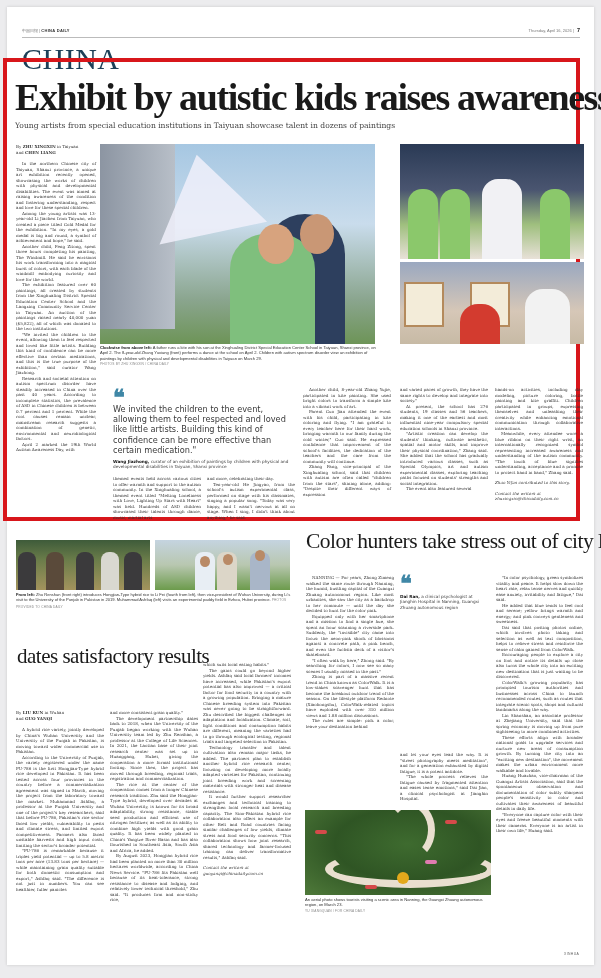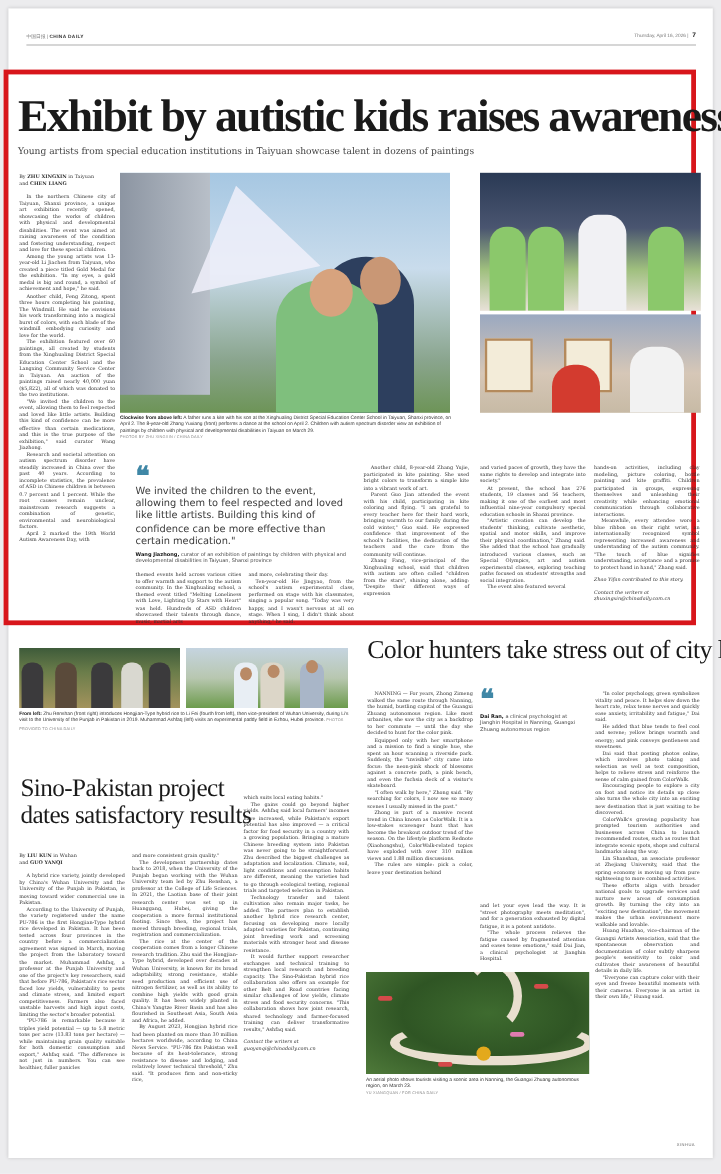--- a/index.html
+++ b/index.html
@@ -73,20 +73,21 @@
 </head>
 <body>
 
 <div class="page">
 
   <div class="header-bar">
     <span class="left"><span>中国日报</span> | <b>CHINA DAILY</b></span>
     <span class="right"><span>Thursday, April 16, 2026</span> | <span class="pno">7</span></span>
   </div>
 
+  <div class="section-title">CHINA</div>
 </div>
 
 <div class="highlight"></div>
 
 <div class="h1">Exhibit by autistic kids raises awareness</div>
 <div class="deck">Young artists from special education institutions in Taiyuan showcase talent in dozens of paintings</div>
 
 <div class="col" style="left:16px; top:144px; width:80px;">
   <div class="byline">
     <span>By</span> <b>ZHU XINGXIN</b> <span>in Taiyuan</span><br>
@@ -173,21 +174,20 @@
   <div class="h" style="left:45px;top:16px;"></div>
     <div class="h" style="left:68px;top:14px;"></div>
     <div class="h" style="left:100px;top:10px;"></div>
 </div>
 <div class="caption" style="left:16px; top:592px; width:275px;">
   <b>From left:</b> <span>Zhu Renshan (front right) introduces Hongjian-Type hybrid rice to Li Fei (fourth from left), then vice-president of Wuhan University, during Li's visit to the University of the Punjab in Pakistan in 2019. Muhammad Ashfaq (left) visits an experimental paddy field in Ezhou, Hubei province.</span>
   <span class="credit">PHOTOS PROVIDED TO CHINA DAILY</span>
 </div>
 
 <div class="h2 h2-sino">
-  <div>Sino-Pakistan project</div>
   <div>dates satisfactory results</div>
 </div>
 
 <div class="col" style="left:16px; top:710px; width:88px;">
   <div class="byline">
     <span>By</span> <b>LIU KUN</b> <span>in Wuhan</span><br>
     <span>and</span> <b>GUO YANQI</b>
   </div>
   <p>A hybrid rice variety, jointly developed by China's Wuhan University and the University of the Punjab in Pakistan, is moving toward wider commercial use in Pakistan.</p>
   <p>According to the University of Punjab, the variety registered under the name PU-786 is the first Hongjian-Type hybrid rice developed in Pakistan. It has been tested across four provinces in the country before a commercialization agreement was signed in March, moving the project from the laboratory toward the market. Muhammad Ashfaq, a professor at the Punjab University and one of the project's key researchers, said that before PU-786, Pakistan's rice sector faced low yields, vulnerability to pests and climate stress, and limited export competitiveness. Farmers also faced unstable harvests and high input costs, limiting the sector's broader potential.</p>

